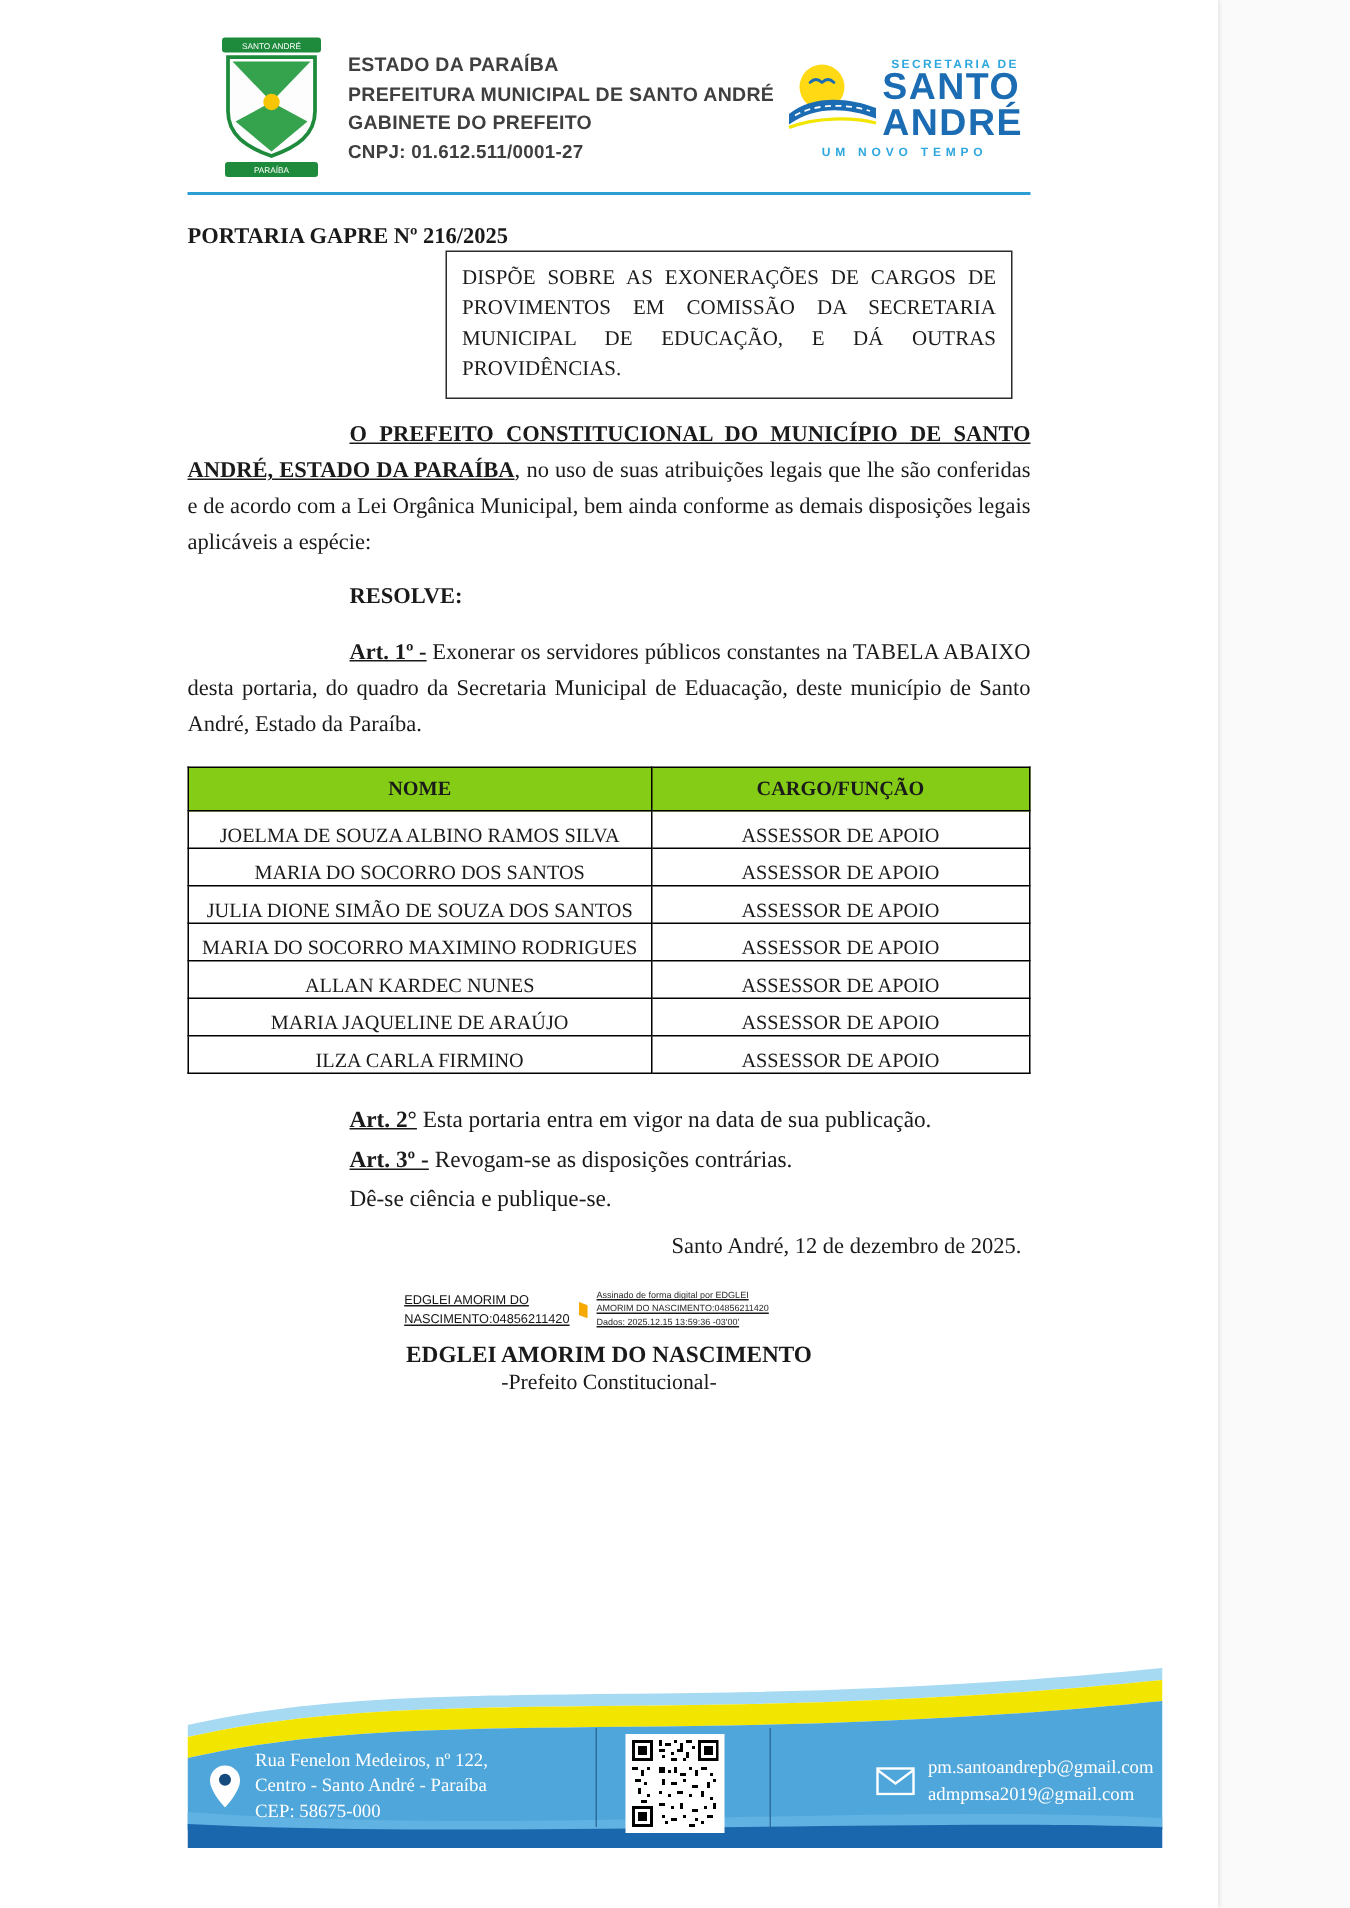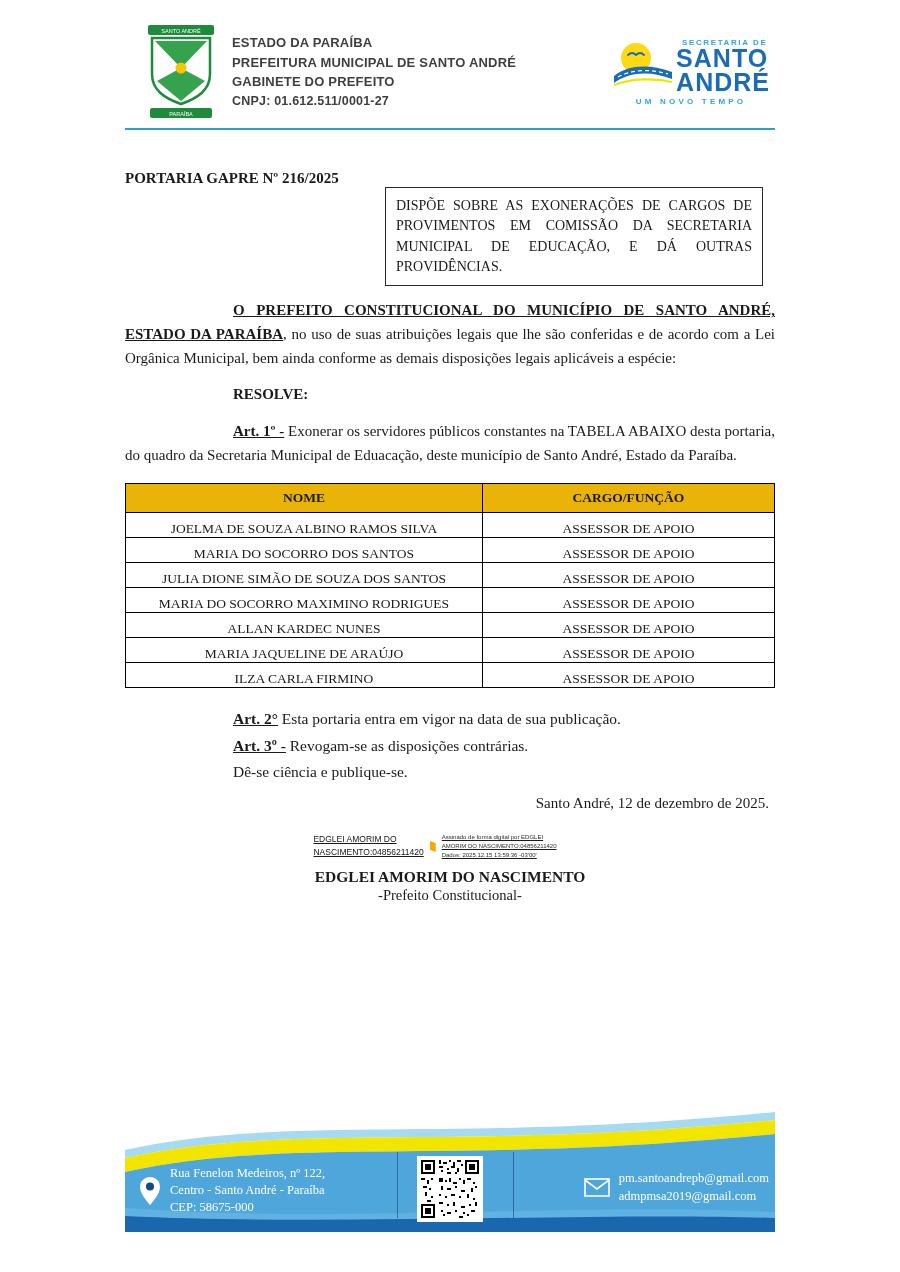--- a/index.html
+++ b/index.html
@@ -1,43 +1,43 @@
 <!DOCTYPE html>
 <html><head>
 <meta charset="utf-8">
 <style>
   * { margin:0; padding:0; box-sizing:border-box; }
   html,body { background:#fafafa; }
   body { width:900px; height:1272px; font-family:"Liberation Serif", serif; color:#1a1a1a; }
-  .page { width:900px; height:1272px; position:relative; background:#ffffff; overflow:hidden; box-shadow:0 0 4px rgba(0,0,0,.15); }
+  .page { width:812px; height:1272px; position:relative; background:#ffffff; overflow:hidden; box-shadow:0 0 4px rgba(0,0,0,.15); }
 
   
   .header { display:flex; justify-content:space-between; align-items:center; padding:24px 130px 0 142px; }
   .header-left { display:flex; align-items:center; gap:12px; }
   .org-lines { font-family:"Liberation Sans", sans-serif; font-size:13px; font-weight:bold; color:#3f3f3f; line-height:1.5; letter-spacing:.2px; }
   .org-lines .cnpj { font-size:12.5px; }
   .brand { display:flex; flex-direction:column; align-items:center; }
   .brand-row { display:flex; align-items:center; gap:2px; }
   .brand-textcol { display:flex; flex-direction:column; align-items:flex-start; }
   .brand-pre { font-family:"Liberation Sans", sans-serif; font-size:8px; font-weight:bold; letter-spacing:1.6px; color:#2ea7df; margin-left:6px; }
   .brand-name { font-family:"Liberation Sans", sans-serif; font-weight:800; font-size:25px; color:#1b6cb3; line-height:.95; letter-spacing:1px; }
   .brand-tag { font-family:"Liberation Sans", sans-serif; font-size:8px; font-weight:bold; letter-spacing:3.2px; color:#2ea7df; margin-top:3px; }
   .header-rule { margin:8px 125px 0; border:none; border-top:2.5px solid #2a9fd4; }
 
   
   .content { padding:0 125px; }
-  .title { margin-top:40px; font-size:15px; font-weight:bold; }
+  .title { margin-top:20px; font-size:15px; font-weight:bold; }
   .summary-box { margin-left:auto; margin-right:12px; width:378px; border:1px solid #2b2b2b; padding:8px 10px; font-size:14px; line-height:1.45; text-align:justify; }
   .preamble { margin-top:12px; font-size:15px; line-height:1.6; text-align:justify; text-indent:108px; }
   .resolve { margin-top:16px; margin-left:108px; font-weight:bold; font-size:15px; }
   .art1 { margin-top:16px; font-size:15px; line-height:1.6; text-align:justify; text-indent:108px; }
   .bold { font-weight:bold;text-decoration:underline; }
 
   table.staff { width:100%; border-collapse:collapse; margin-top:16px; }
-  table.staff th { background:#eab308; border:1px solid #000; font-size:13.5px; font-weight:bold; padding:6px 4px; text-align:center; }
+  table.staff th { background:#84cc16; border:1px solid #000; font-size:13.5px; font-weight:bold; padding:6px 4px; text-align:center; }
   table.staff td { border:1px solid #000; font-size:13.5px; text-align:center; vertical-align:top; padding:8px 4px 0; }
   table.staff col.c1 { width:55%; }
   table.staff col.c2 { width:45%; }
 
   .arts { margin-top:18px; margin-left:108px; font-size:15.5px; line-height:1.7; }
   .dateline { margin-top:10px; text-align:right; padding-right:6px; font-size:15px; }
 
   .sig { margin-top:16px; text-align:center; }
   .stamp { display:inline-flex; align-items:center; gap:6px; text-align:left; margin-right:30px;text-decoration:underline; }
   .stamp-left { font-family:"Liberation Sans", sans-serif; font-size:8.5px; line-height:1.55; color:#151515; }

